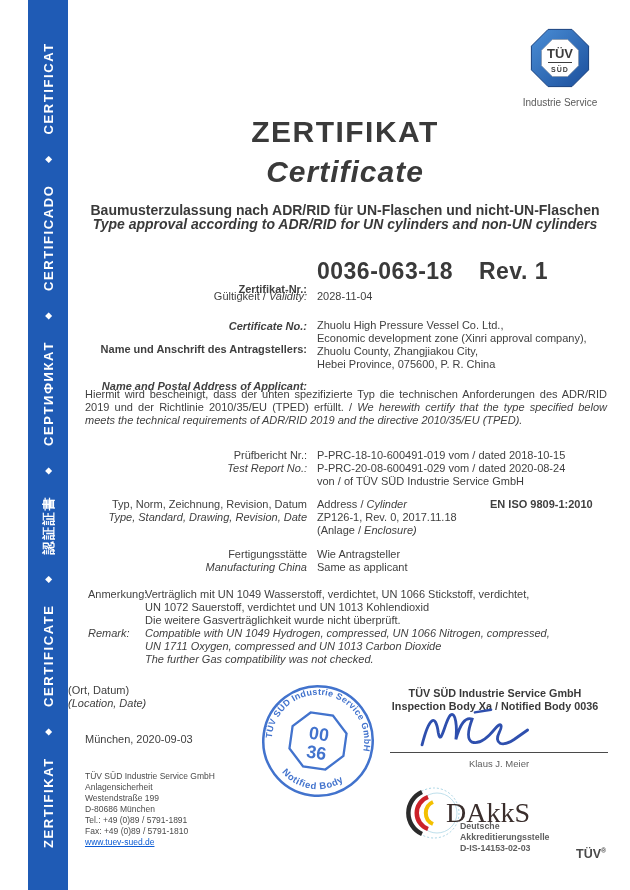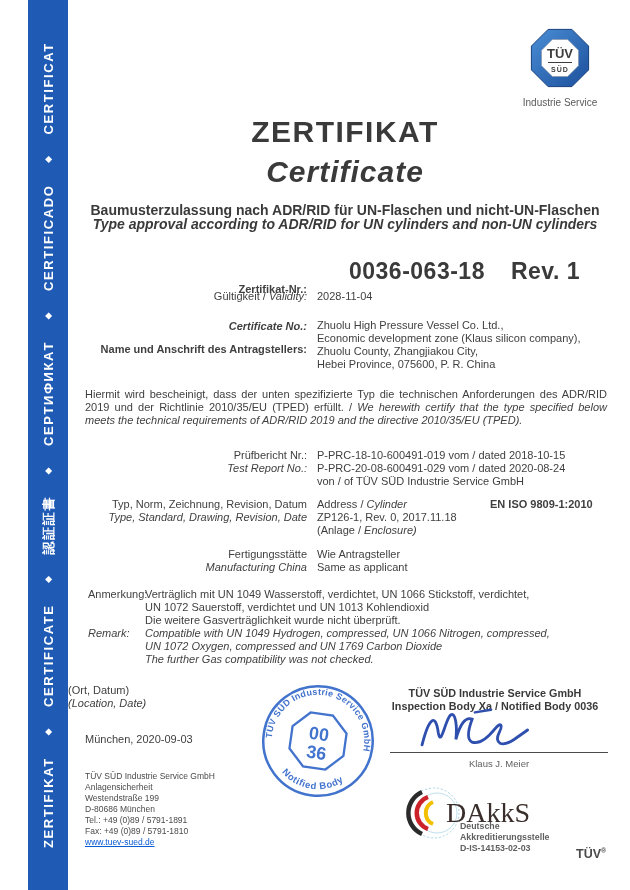--- a/index.html
+++ b/index.html
@@ -20,21 +20,21 @@
   .title{position:absolute;left:85px;top:112px;width:520px;text-align:center;color:#3a3a3a;}
   .title-de{font-size:30px;font-weight:bold;letter-spacing:1.5px;line-height:40px;}
   .title-en{font-size:30px;font-weight:bold;font-style:italic;letter-spacing:1px;line-height:40px;}
   .subtitle{position:absolute;left:85px;top:204px;width:520px;text-align:center;
         font-weight:bold;font-size:14px;line-height:13.5px;color:#3a3a3a;}
   
   .row{position:absolute;left:0;width:630px;}
   .lbl{position:absolute;right:323px;top:0;text-align:right;white-space:nowrap;}
   .val{position:absolute;left:317px;top:0;white-space:nowrap;}
   .b{font-weight:bold;margin-top:24px;} .i{font-style:italic;}
-  .certno{font-size:23px;font-weight:bold;letter-spacing:.5px;line-height:25px;color:#3a3a3a;margin-left:32px;}
+  .certno{font-size:23px;font-weight:bold;letter-spacing:.5px;line-height:25px;color:#3a3a3a;}
   .certno .rev{margin-left:26px;}
   .statement{position:absolute;left:85px;top:388px;width:522px;text-align:justify;}
   .std{position:absolute;left:490px;top:0;font-weight:bold;white-space:nowrap;}
   
   .remark{position:absolute;left:88px;top:588px;width:525px;}
   .remark-grid{display:grid;grid-template-columns:57px auto;}
   
   .ort{position:absolute;left:68px;top:684px;}
   .muenchen{position:absolute;left:85px;top:733px;}
   .stamp{position:absolute;left:257px;top:680px;width:122px;height:122px;transform:rotate(8deg);}
@@ -112,24 +112,25 @@
     <div class="lbl">
       <span>Gültigkeit /</span>
       <span class="i">Validity:</span>
     </div>
     <div class="val">2028-11-04</div>
   </div>
 
   <div class="row" style="top:319px">
     <div class="lbl">
       <div class="b">Name und Anschrift des Antragstellers:</div>
+      <div class="b i">Name and Postal Address of Applicant:</div>
     </div>
     <div class="val">
       <div>Zhuolu High Pressure Vessel Co. Ltd.,</div>
-      <div>Economic development zone (Klaus silicon company),</div>
+      <div>Economic development zone (Xinri approval company),</div>
       <div>Zhuolu County, Zhangjiakou City,</div>
       <div>Hebei Province, 075600, P. R. China</div>
     </div>
   </div>
 
   <div class="statement">
     <span>Hiermit wird bescheinigt, dass der unten spezifizierte Typ die technischen Anforderungen des ADR/RID 2019 und der Richtlinie 2010/35/EU (TPED) erfüllt. /</span>
     <span class="i">We herewith certify that the type specified below meets the technical requirements of ADR/RID 2019 and the directive 2010/35/EU (TPED).</span>
   </div>
 
@@ -177,21 +178,21 @@
     <div class="remark-grid">
       <div>Anmerkung:</div>
       <div>
         <div>Verträglich mit UN 1049 Wasserstoff, verdichtet, UN 1066 Stickstoff, verdichtet,</div>
         <div>UN 1072 Sauerstoff, verdichtet und UN 1013 Kohlendioxid</div>
         <div>Die weitere Gasverträglichkeit wurde nicht überprüft.</div>
       </div>
       <div class="i">Remark:</div>
       <div class="i">
         <div>Compatible with UN 1049 Hydrogen, compressed, UN 1066 Nitrogen, compressed,</div>
-        <div>UN 1072 Oxygen, compressed and UN 1769 Carbon Dioxide</div>
+        <div>UN 1711 Oxygen, compressed and UN 1013 Carbon Dioxide</div>
         <div>The further Gas compatibility was not checked.</div>
       </div>
     </div>
   </div>
 
   <div class="ort">
     <div>(Ort, Datum)</div>
     <div class="i">(Location, Date)</div>
   </div>
   <div class="muenchen">München, 2020-09-03</div>

